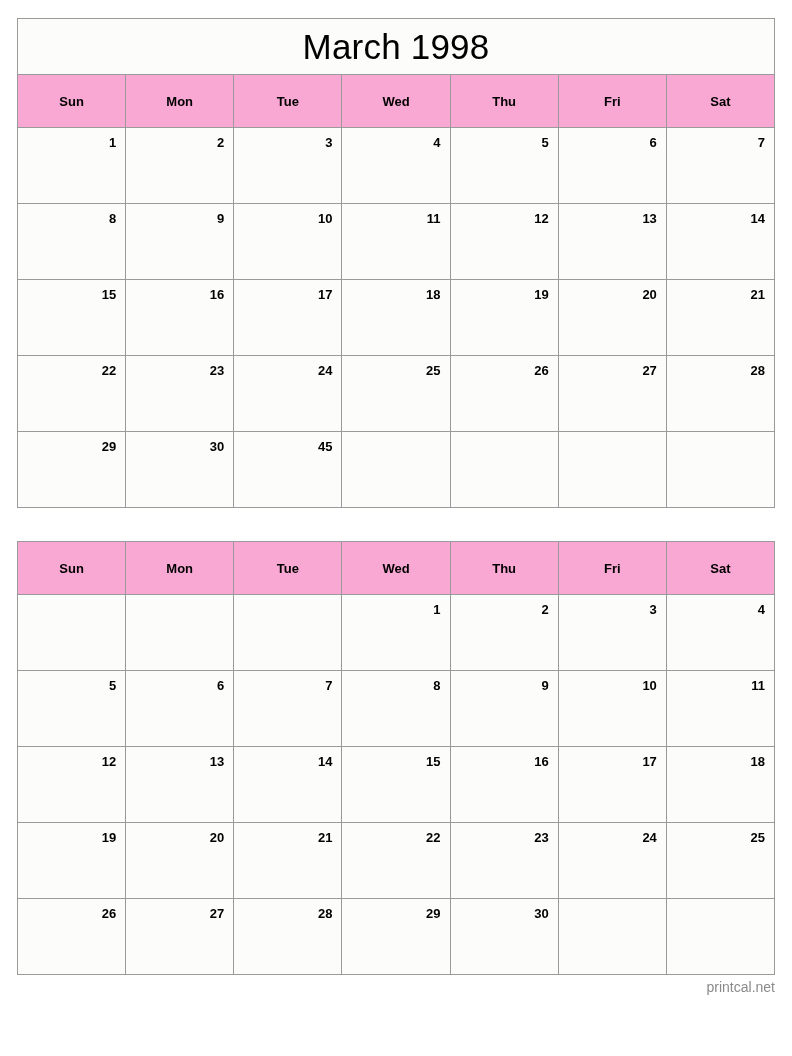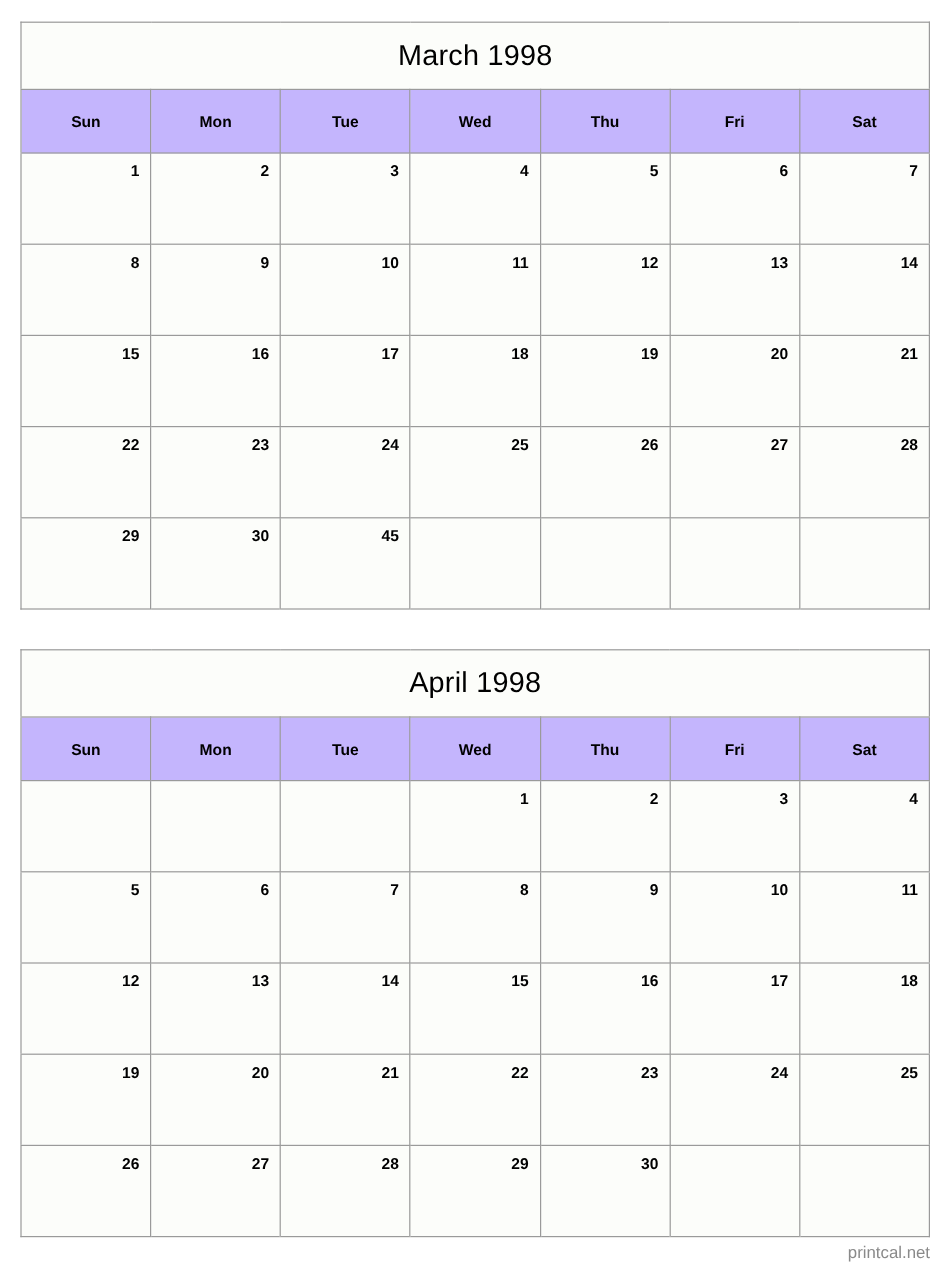--- a/index.html
+++ b/index.html
@@ -28,39 +28,39 @@
   .month-table.first { margin-bottom: 33px; }
 
   .title-cell {
     border: 1px solid #9a9a9a;
     border-top: none;
     border-left: none;
     border-right: none;
     height: 56px;
     text-align: center;
     vertical-align: middle;
-    font-size: 24px;
+    font-size: 35px;
     font-weight: normal;
     color: #000000;
     letter-spacing: 0.2px;
     padding: 0;
     background: #fcfdfa;
   }
 
   .dow-cell {
     border: 1px solid #9a9a9a;
     border-top: none;
     height: 53px;
     text-align: center;
     vertical-align: middle;
     font-size: 13px;
     font-weight: bold;
     color: #000000;
     padding: 0;
-    background: #c4b5fd;
+    background: #f9a8d4;
   }
   .dow-cell:first-child { border-left: none; }
   .dow-cell:last-child { border-right: none; }
 
   .day-cell {
     border: 1px solid #9a9a9a;
     height: 76px;
     vertical-align: top;
     text-align: right;
     font-size: 13px;
@@ -146,23 +146,20 @@
         <td class="day-cell"></td>
         <td class="day-cell"></td>
         <td class="day-cell"></td>
       </tr>
     </tbody>
   </table>
 
   <table class="month-table second">
     <tbody>
       <tr>
-        <td class="title-cell" colspan="7">April 1998</td>
-      </tr>
-      <tr>
         <td class="dow-cell">Sun</td>
         <td class="dow-cell">Mon</td>
         <td class="dow-cell">Tue</td>
         <td class="dow-cell">Wed</td>
         <td class="dow-cell">Thu</td>
         <td class="dow-cell">Fri</td>
         <td class="dow-cell">Sat</td>
       </tr>
       <tr class="week-row">
         <td class="day-cell"></td>

